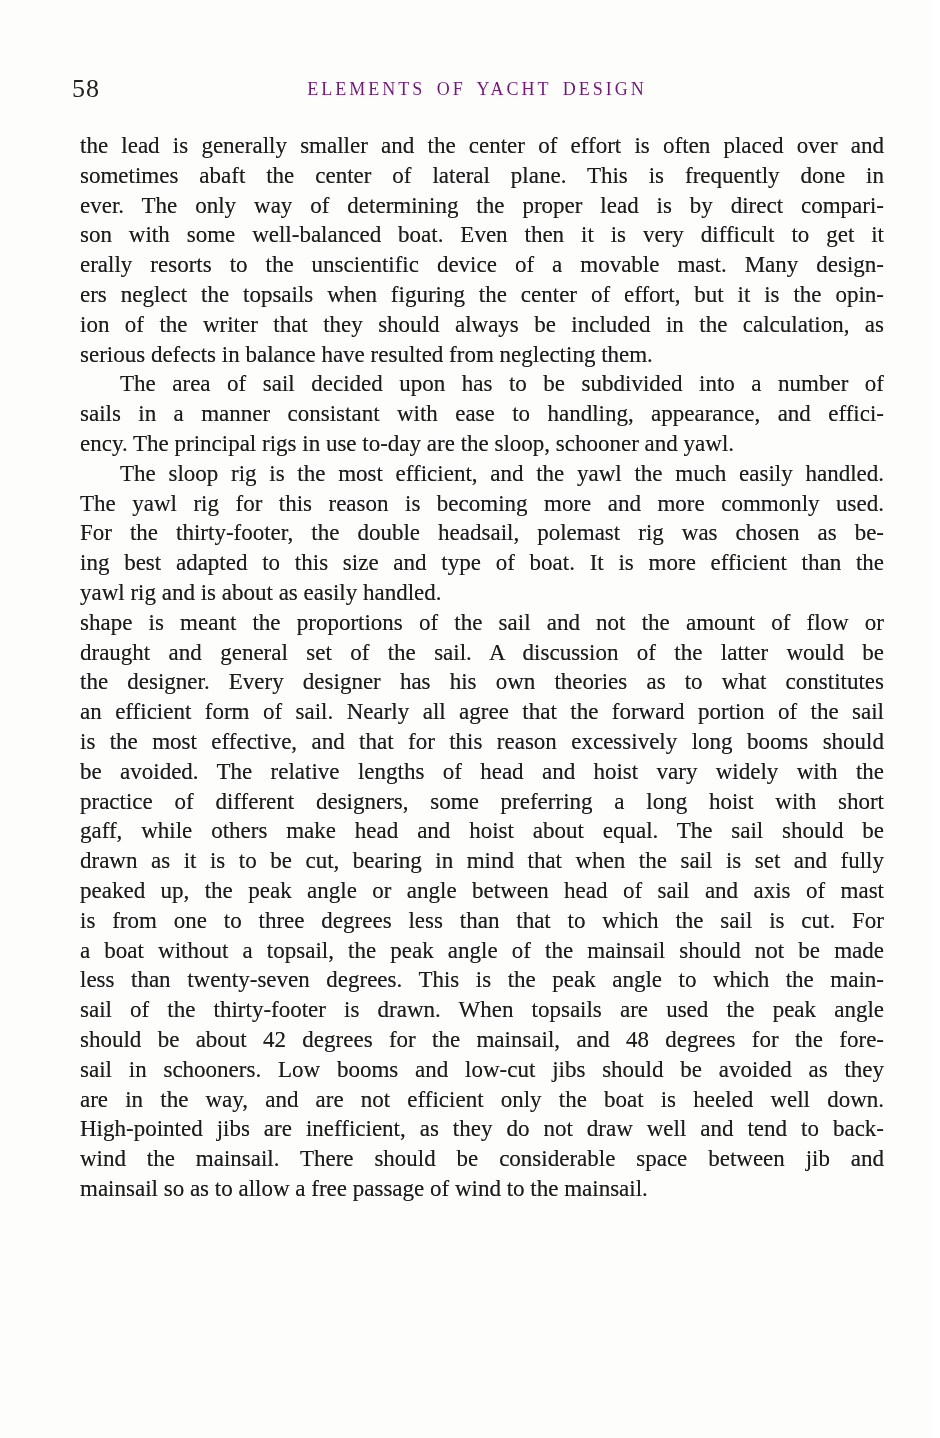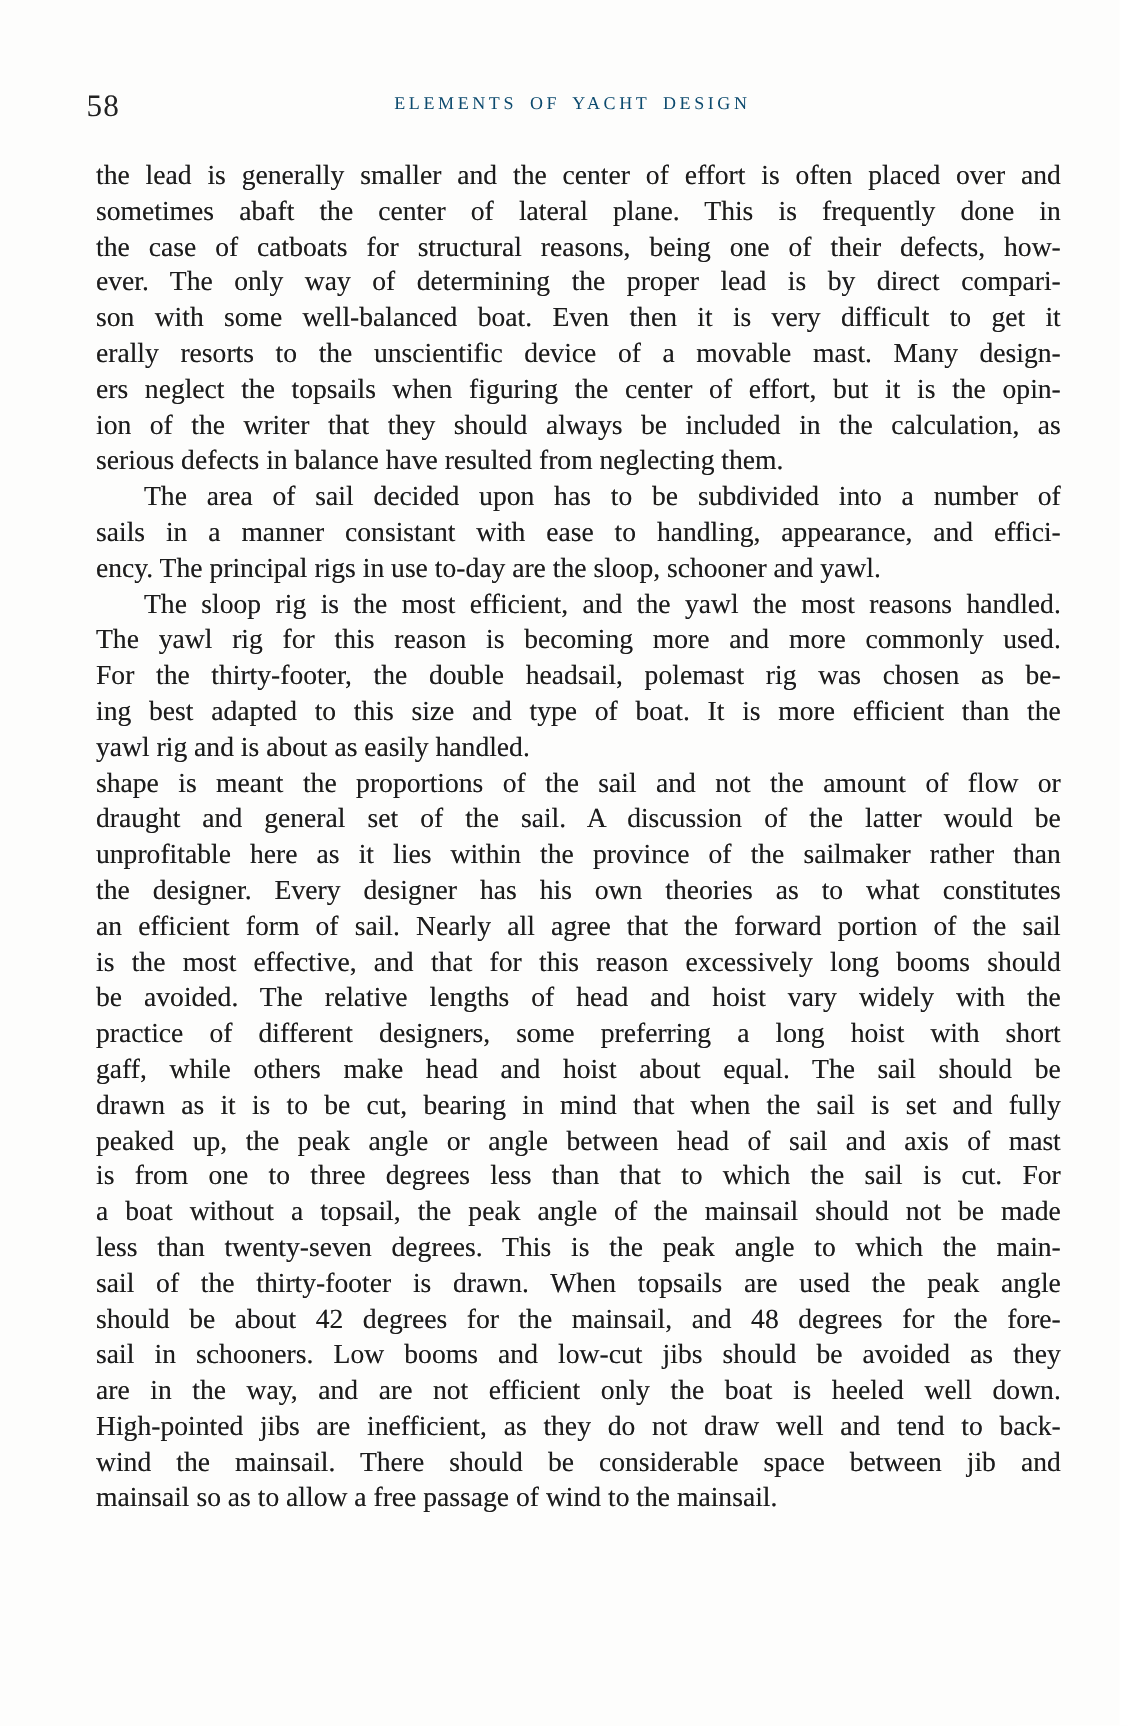--- a/index.html
+++ b/index.html
@@ -34,24 +34,24 @@
     left: -3px;
     top: 0;
     font-size: 26px;
     letter-spacing: 1px;
     color: #222;
   }
   .running-title {
     display: block;
     text-align: center;
     padding-top: 5px;
-    font-size: 15px;
+    font-size: 18px;
     letter-spacing: 3px;
     word-spacing: 4px;
-    color: #0c4a6e;
+    color: #701a75;
   }
   .body-text {
     position: absolute;
     left: 80px;
     top: 131px;
     width: 804px;
     font-size: 23px;
     line-height: 29.8px;
     text-shadow: 0 0 0.5px rgba(20,20,20,0.55);
   }
@@ -74,38 +74,36 @@
 <body>
 
 <div class="page">
   <div class="header">
     <span class="pagenum">58</span>
     <span class="running-title">ELEMENTS OF YACHT DESIGN</span>
   </div>
   <div class="body-text" id="text-body">
       <div class="line">the lead is generally smaller and the center of effort is often placed over and</div>
       <div class="line">sometimes abaft the center of lateral plane.  This is frequently done in</div>
-      <div class="line">the case of catboats for structural reasons, being one of their defects, how-</div>
       <div class="line">ever.  The only way of determining the proper lead is by direct compari-</div>
       <div class="line">son with some well-balanced boat.  Even then it is very difficult to get it</div>
       <div class="line">erally resorts to the unscientific device of a movable mast.  Many design-</div>
       <div class="line">ers neglect the topsails when figuring the center of effort, but it is the opin-</div>
       <div class="line">ion of the writer that they should always be included in the calculation, as</div>
       <div class="line last">serious defects in balance have resulted from neglecting them.</div>
       <div class="line indent">The area of sail decided upon has to be subdivided into a number of</div>
       <div class="line">sails in a manner consistant with ease to handling, appearance, and effici-</div>
       <div class="line last">ency.  The principal rigs in use to-day are the sloop, schooner and yawl.</div>
-      <div class="line indent">The sloop rig is the most efficient, and the yawl the most reasons handled.</div>
+      <div class="line indent">The sloop rig is the most efficient, and the yawl the much easily handled.</div>
       <div class="line">The yawl rig for this reason is becoming more and more commonly used.</div>
       <div class="line">For the thirty-footer, the double headsail, polemast rig was chosen as be-</div>
       <div class="line">ing best adapted to this size and type of boat.  It is more efficient than the</div>
       <div class="line last">yawl rig and is about as easily handled.</div>
       <div class="line">shape is meant the proportions of the sail and not the amount of flow or</div>
       <div class="line">draught and general set of the sail.  A discussion of the latter would be</div>
-      <div class="line">unprofitable here as it lies within the province of the sailmaker rather than</div>
       <div class="line">the designer.  Every designer has his own theories as to what constitutes</div>
       <div class="line">an efficient form of sail.  Nearly all agree that the forward portion of the sail</div>
       <div class="line">is the most effective, and that for this reason excessively long booms should</div>
       <div class="line">be avoided.  The relative lengths of head and hoist vary widely with the</div>
       <div class="line">practice of different designers, some preferring a long hoist with short</div>
       <div class="line">gaff, while others make head and hoist about equal.  The sail should be</div>
       <div class="line">drawn as it is to be cut, bearing in mind that when the sail is set and fully</div>
       <div class="line">peaked up, the peak angle or angle between head of sail and axis of mast</div>
       <div class="line">is from one to three degrees less than that to which the sail is cut.  For</div>
       <div class="line">a boat without a topsail, the peak angle of the mainsail should not be made</div>

